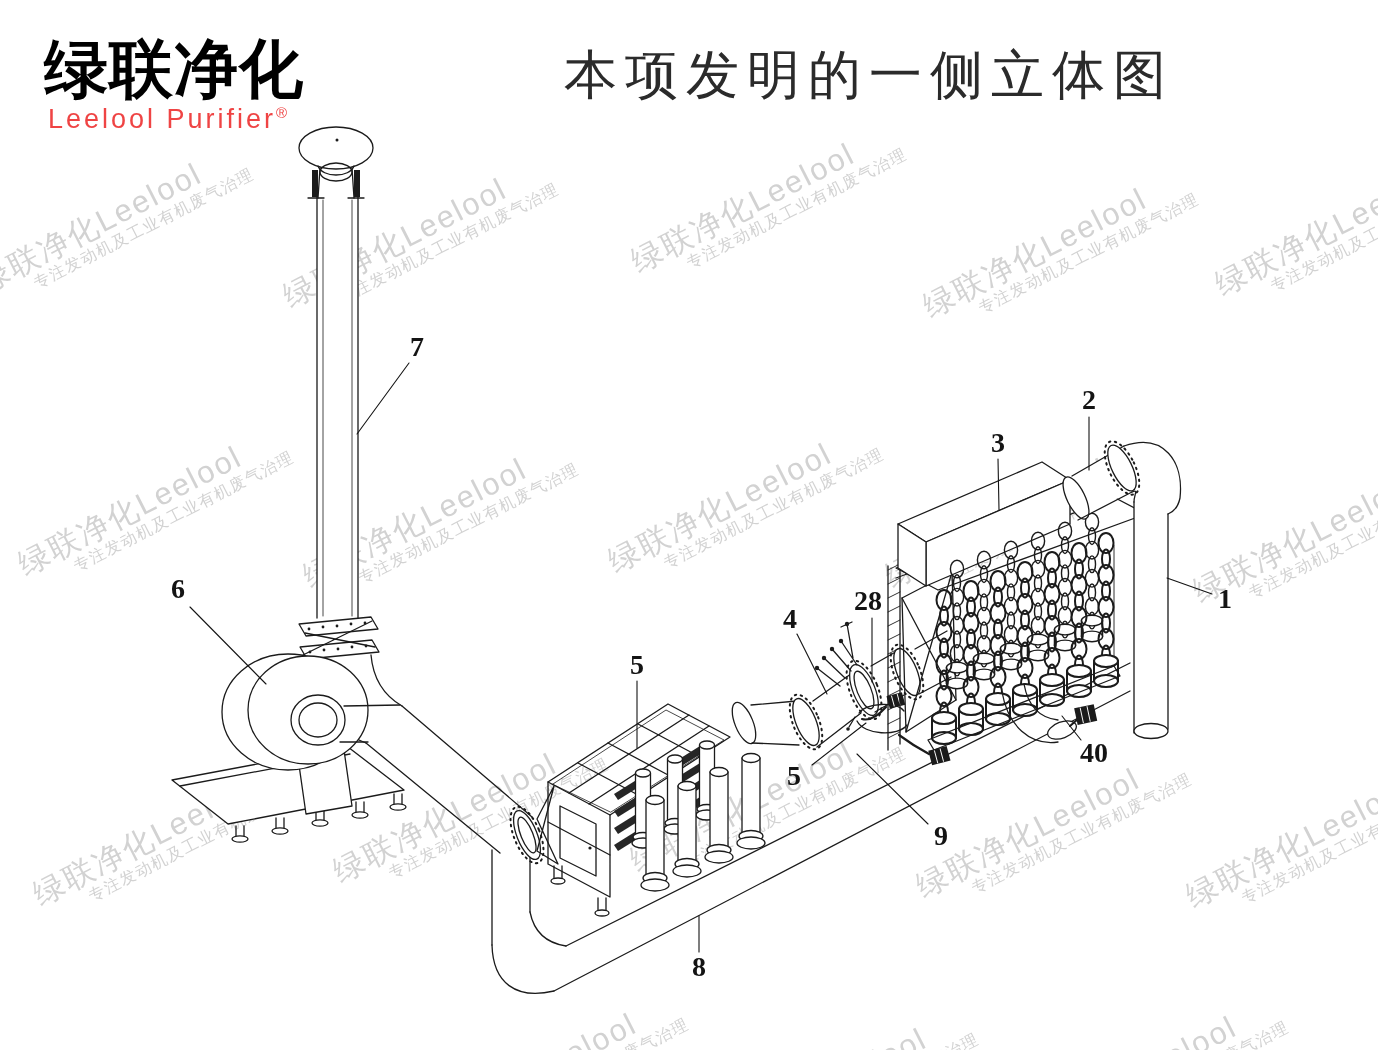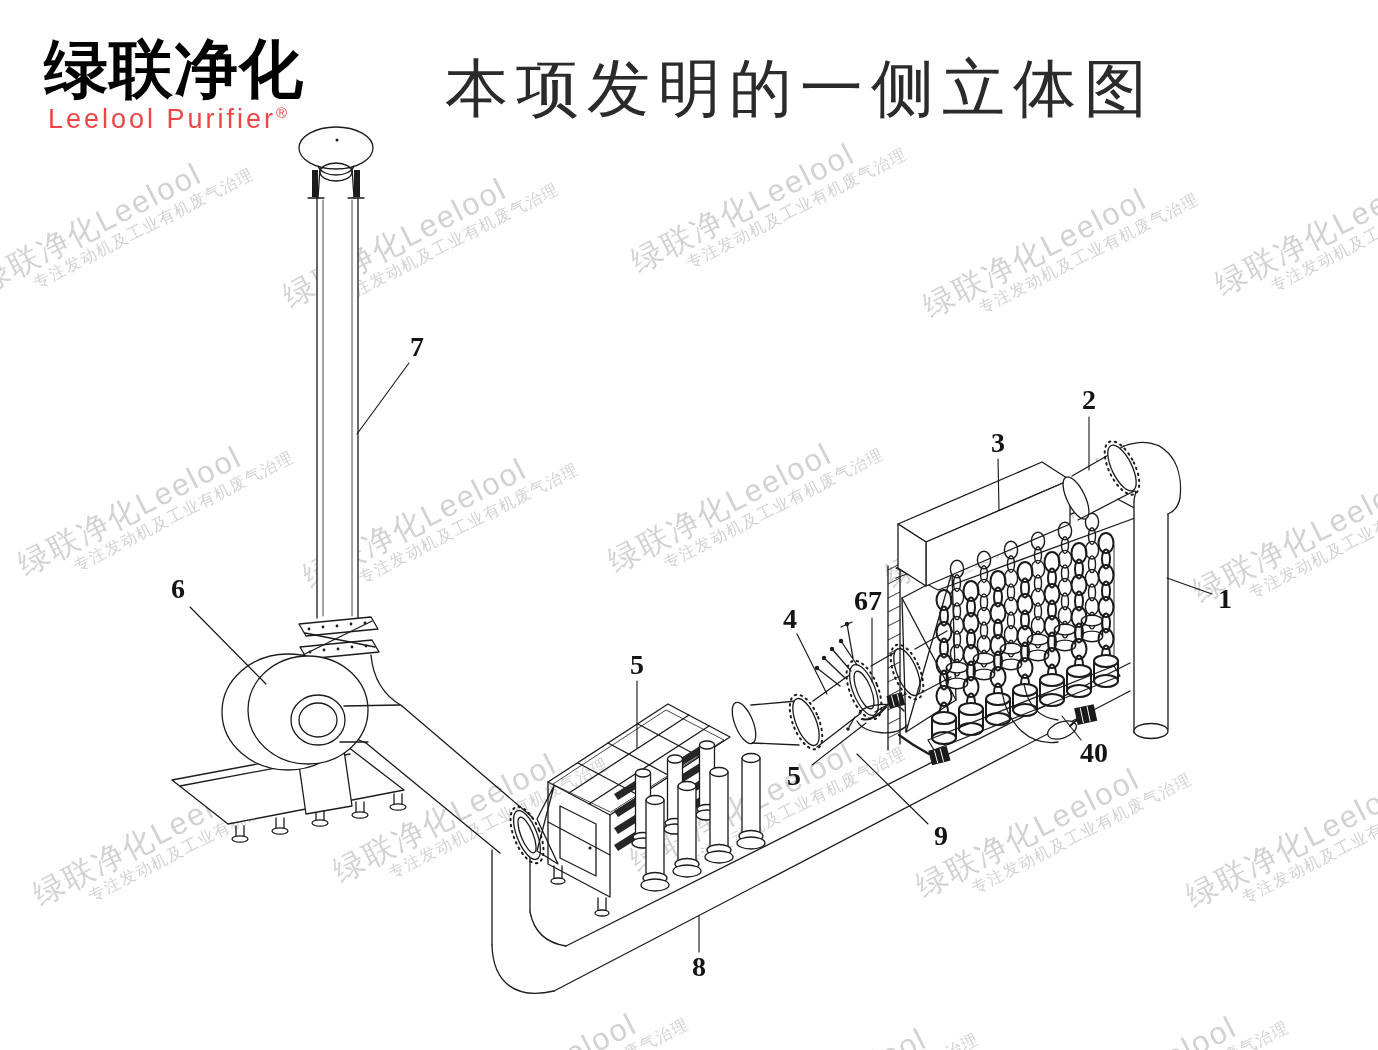--- a/index.html
+++ b/index.html
@@ -15,22 +15,22 @@
   
   .callouts{position:absolute;left:0;top:0;width:100%;height:100%;z-index:3;pointer-events:none;}
   .callout{position:absolute;transform:translate(-50%,-50%);
            font-family:"Liberation Serif",serif;font-weight:700;font-size:28px;color:#141414;}
   
   .hdr{position:absolute;left:0;top:0;width:100%;z-index:4;pointer-events:none;}
   .logo-cn{position:absolute;left:44px;top:26px;font-size:64px;font-weight:900;color:#000;
            letter-spacing:1px;font-family:Liberation Serif, serif;}
   .logo-en{position:absolute;left:48px;top:104px;font-size:27px;color:#ef4444;letter-spacing:3px;}
   .logo-en sup{font-size:15px;}
-  .title{position:absolute;left:408px;top:34px;width:760px;margin:12px;text-align:center;
-         font-family:"Liberation Serif",serif;font-weight:400;font-size:63px;color:#2b2b2b;
+  .title{position:absolute;left:408px;top:34px;width:760px;margin:6px;text-align:right;
+         font-family:"Liberation Serif",serif;font-weight:400;font-size:53px;color:#2b2b2b;
          letter-spacing:8px;white-space:nowrap;}
 </style>
 </head>
 <body>
 
 <div class="stage">
 
   <div>
     <div class="wm" style="left:115px;top:225px">
         <span class="wm1">绿联净化Leelool</span>
@@ -495,21 +495,21 @@
         <path d="M699,952 L699,916"></path>
       </g>
     </g>
   </svg>
 
   <div class="callouts">
     <div class="callout" style="left:417px;top:347px">7</div>
     <div class="callout" style="left:178px;top:589px">6</div>
     <div class="callout" style="left:637px;top:665px">5</div>
     <div class="callout" style="left:790px;top:619px">4</div>
-    <div class="callout" style="left:868px;top:601px">67</div>
+    <div class="callout" style="left:868px;top:601px">28</div>
     <div class="callout" style="left:1089px;top:400px">2</div>
     <div class="callout" style="left:998px;top:443px">3</div>
     <div class="callout" style="left:1225px;top:599px">1</div>
     <div class="callout" style="left:1094px;top:753px">40</div>
     <div class="callout" style="left:794px;top:776px">5</div>
     <div class="callout" style="left:941px;top:836px">9</div>
     <div class="callout" style="left:699px;top:967px">8</div>
   </div>
 
   <div class="hdr">

